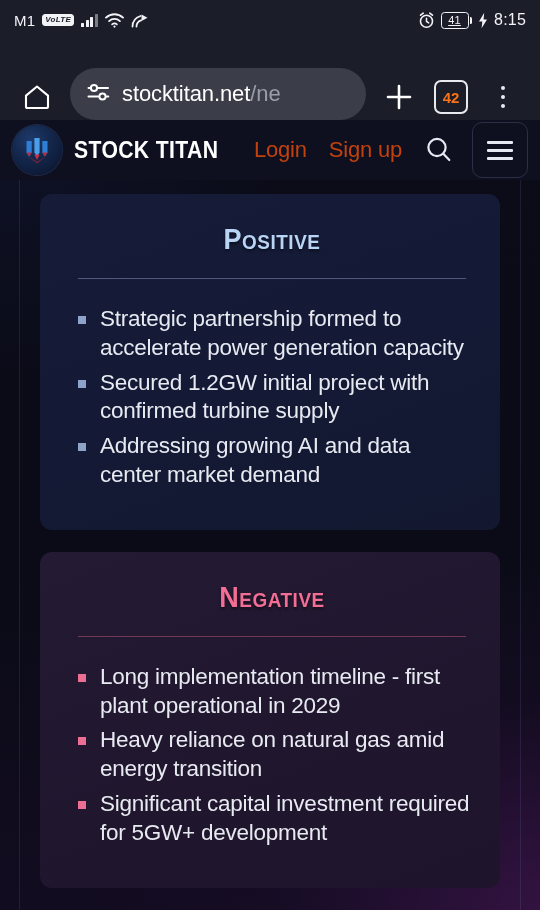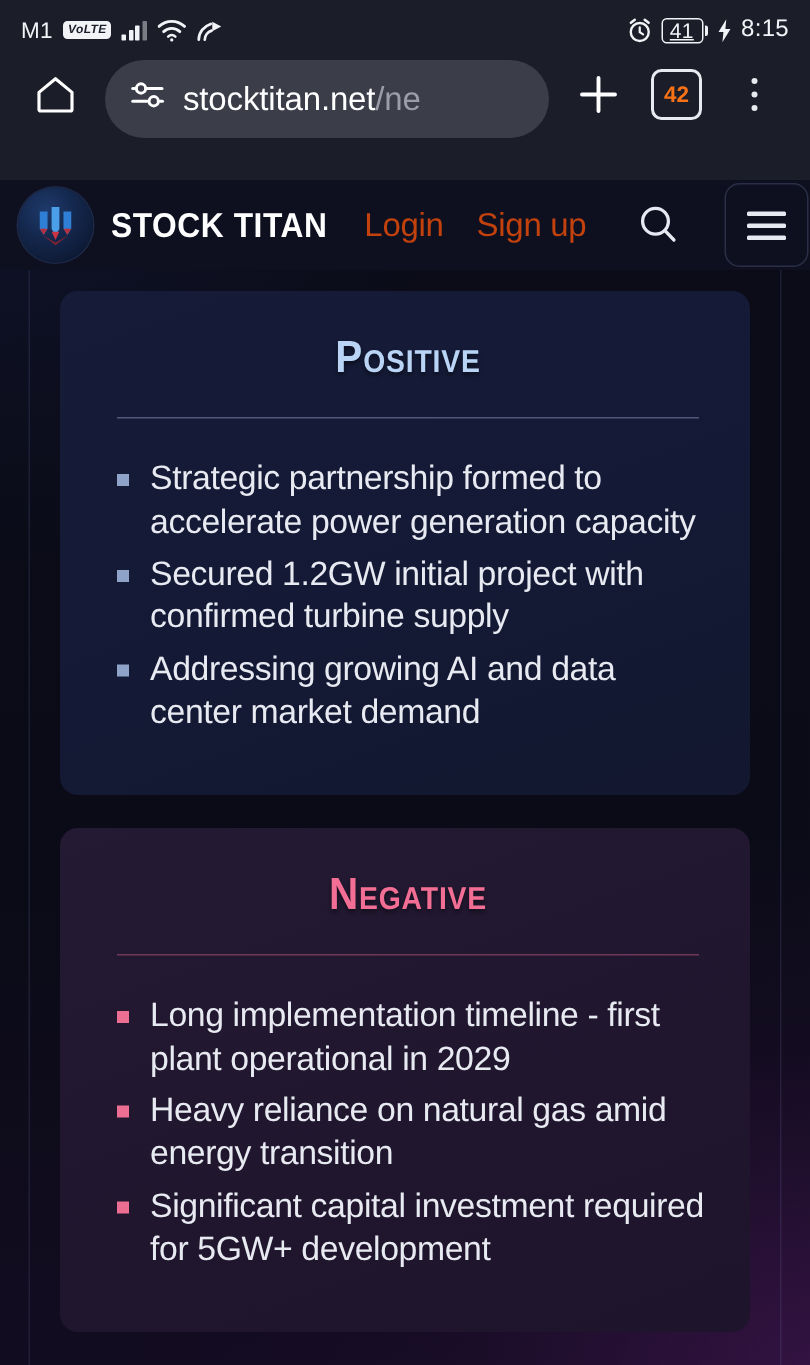--- a/index.html
+++ b/index.html
@@ -35,30 +35,30 @@
   .bars i:nth-child(3){ height:10px; }
   .bars i:nth-child(4){ height:13px; opacity:.45; }
   .alarm-ic, .wifi-ic, .cast-ic, .bolt-ic { display:flex; align-items:center; }
   .batt{
     display:flex; align-items:center;
   }
   .batt-body{
     border:1.7px solid #f2f3f7; border-radius:3.5px;
     height:17px; min-width:28px;
     display:flex; align-items:center; justify-content:center;
-    font-size:14px; font-weight:500; letter-spacing:.2px; padding:0 2px;text-decoration:underline;
+    font-size:11px; font-weight:500; letter-spacing:.2px; padding:0 2px;text-decoration:underline;
   }
   .batt-cap{ width:2.5px; height:7px; background:#f2f3f7; border-radius:0 1.5px 1.5px 0; margin-left:1px; }
   .clock{ font-size:16px; font-weight:400; letter-spacing:.2px; }
 
   
   .browser-bar{
     height:80px; width:100%;
     background:#1b1d28;
-    display:flex; align-items:flex-start;
+    display:flex; align-items:flex-end;
     padding:0 14px; gap:6px;
     position:relative; z-index:25;
   }
   .tb-btn{
     width:46px; height:46px; flex:0 0 auto;
     display:flex; align-items:center; justify-content:center;
     border-radius:50%;
   }
   .omnibox{
     flex:1 1 auto; height:52px;
@@ -90,21 +90,21 @@
       radial-gradient(90% 55% at 0% 0%, rgba(20,26,60,.45) 0%, rgba(10,10,20,0) 60%),
       linear-gradient(180deg,#0b0c18 0%, #0a0b16 55%, #120c20 100%);
     overflow:hidden;
   }
 
   
   .site-header{
     height:60px; width:100%;
     background:#0e1020;
     display:flex; align-items:center;
-    padding:0 12px; gap:12px;
+    padding:0 12px; gap:1px;
     position:relative; z-index:12;
   }
   .logo-wrap{ display:flex; align-items:center; gap:12px; flex:0 0 auto; }
   .logo-badge{
     width:50px; height:50px; border-radius:50%;
     background:radial-gradient(circle at 38% 30%, #1e3a6b 0%, #13264a 45%, #0a1228 100%);
     display:flex; align-items:center; justify-content:center;
     box-shadow:0 0 0 1px rgba(60,90,150,.35);
     overflow:hidden;
   }

